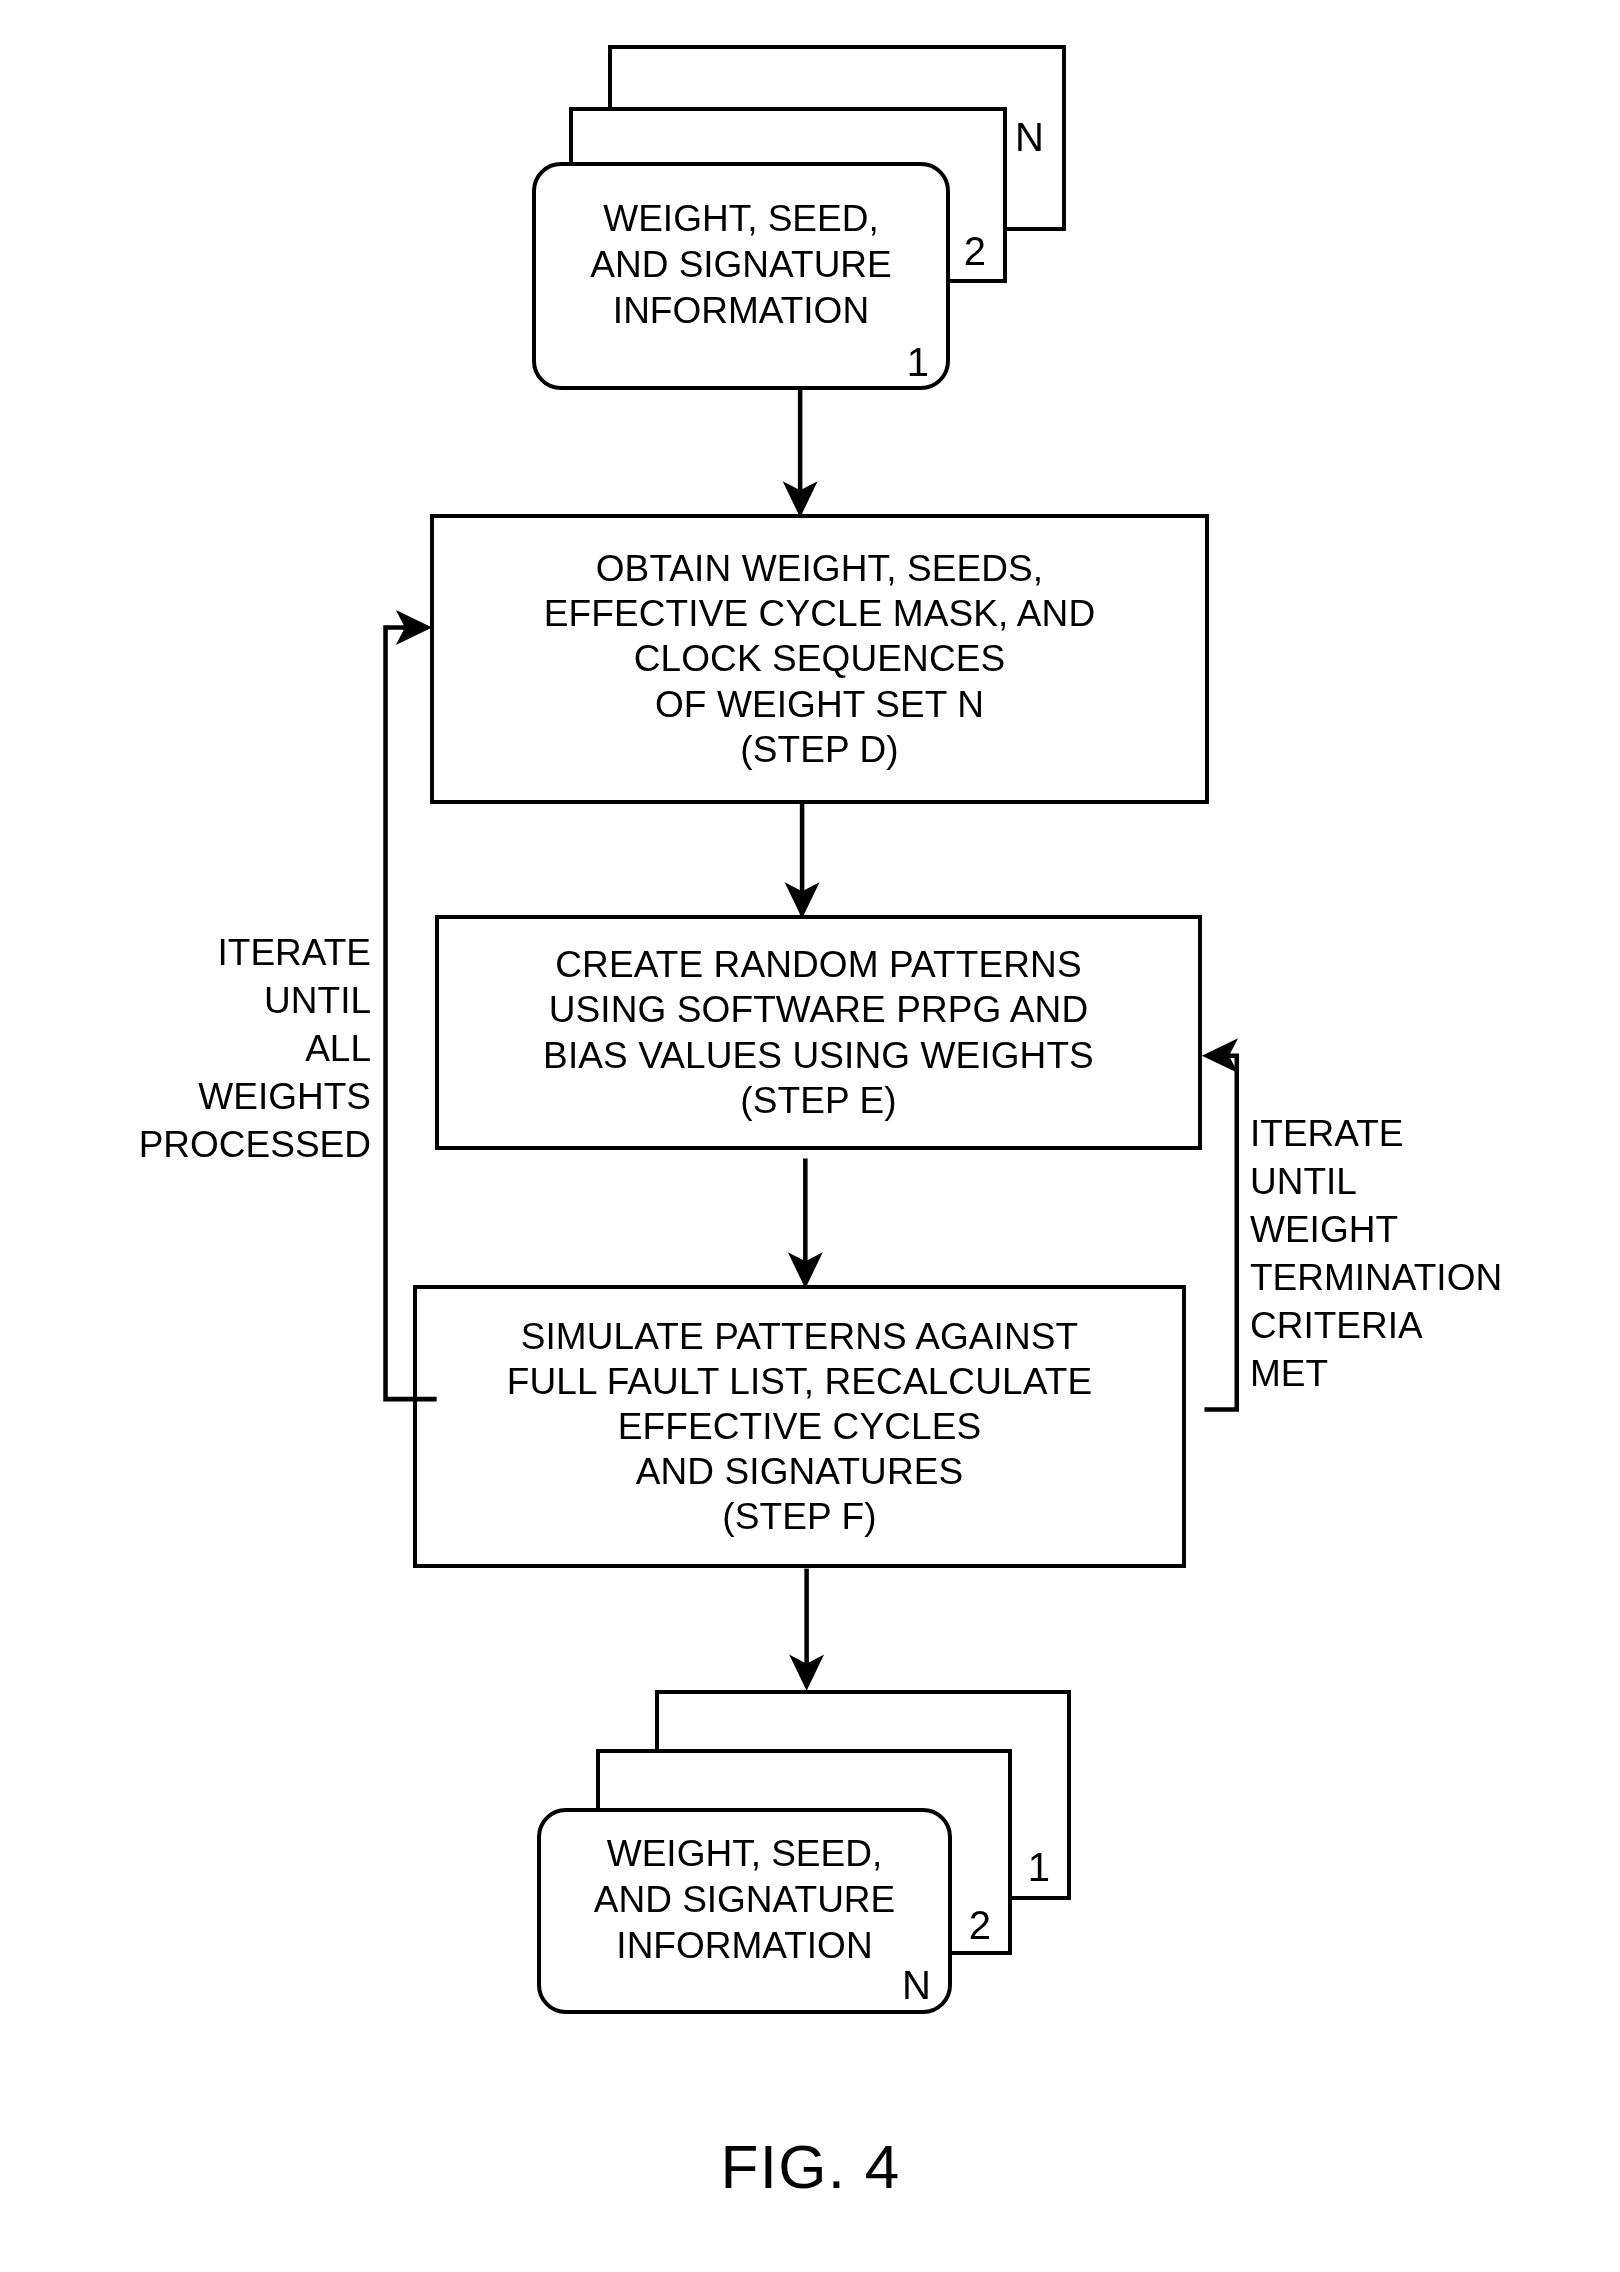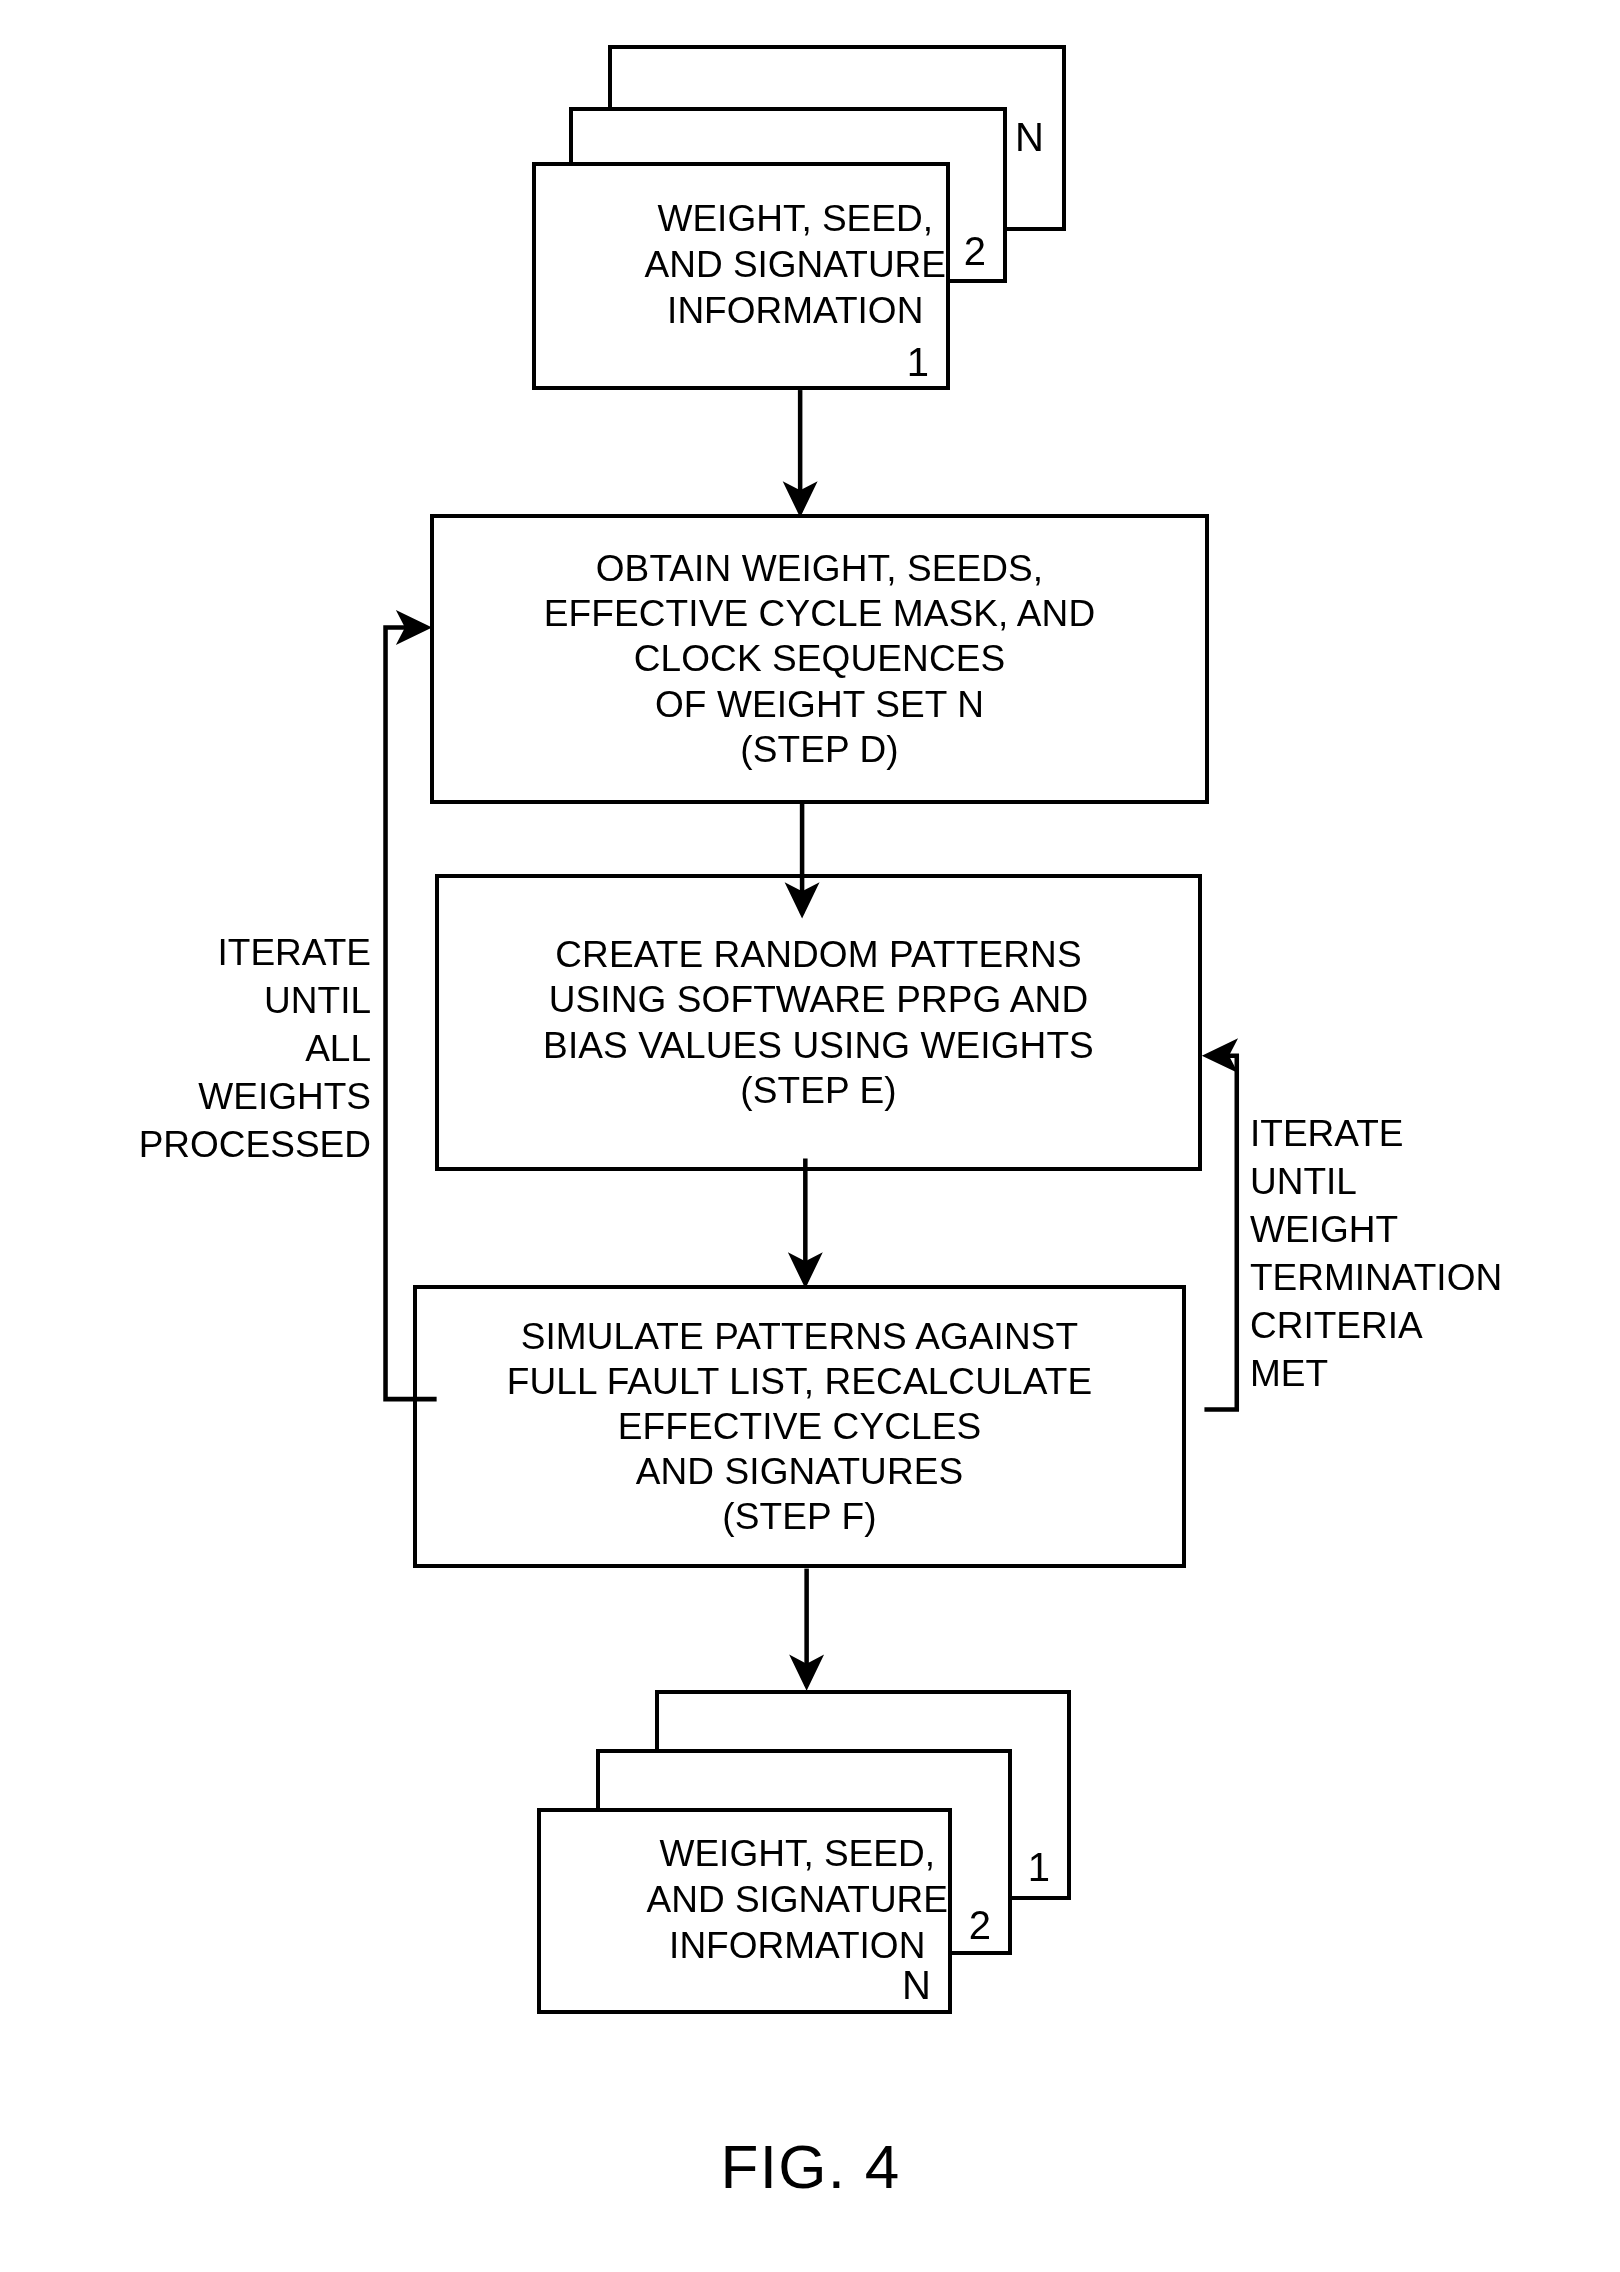--- a/index.html
+++ b/index.html
@@ -52,22 +52,23 @@
     border: 4.5px solid #000000;
   }
   .stack-box .stack-index {
     position: absolute;
     font-size: 40px;
     line-height: 1;
   }
   .stack-front {
     display: flex;
     align-items: center;
-    justify-content: flex-end;
+    justify-content: center;
     text-align: center;
+    border-radius: 29px;
   }
   .stack-front .box-text {
     font-size: 37px;
     line-height: 1.24;
     white-space: pre-line;
     padding-bottom: 22px;
   }
 
   
   .loop-label {
@@ -128,21 +129,21 @@
   </div>
 
   <div class="node process-box" style="left:430px; top:514px; width:779px; height:290px;">
     <div class="box-text">OBTAIN WEIGHT, SEEDS,
 EFFECTIVE CYCLE MASK, AND
 CLOCK SEQUENCES
 OF WEIGHT SET N
 (STEP D)</div>
   </div>
 
-  <div class="node process-box" style="left:435px; top:874px; width:767px; height:297px;">
+  <div class="node process-box" style="left:435px; top:915px; width:767px; height:235px;">
     <div class="box-text">CREATE RANDOM PATTERNS
 USING SOFTWARE PRPG AND
 BIAS VALUES USING WEIGHTS
 (STEP E)</div>
   </div>
 
   <div class="node process-box" style="left:413px; top:1285px; width:773px; height:283px;">
     <div class="box-text">SIMULATE PATTERNS AGAINST
 FULL FAULT LIST, RECALCULATE
 EFFECTIVE CYCLES

